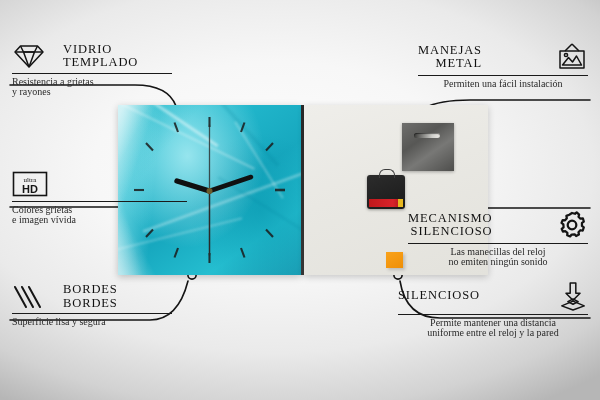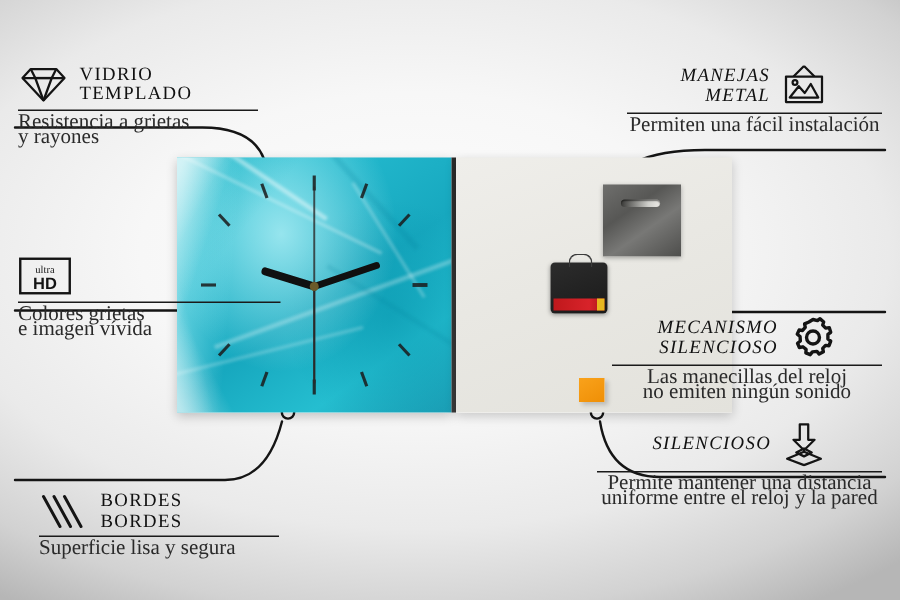--- a/index.html
+++ b/index.html
@@ -13,33 +13,33 @@
     background:
       radial-gradient(ellipse 80% 70% at 46% 42%, #fdfdfd 0%, #f7f7f7 38%, #eaeaea 66%, #d2d2d2 86%, #b6b6b6 100%);
     overflow:hidden;
   }
 
   
   #connectors{position:absolute;left:0;top:0;width:600px;height:400px;}
 
   
   .feat{position:absolute;}
-  .feat .headrow{display:flex;align-items:center;gap:7px;}
+  .feat .headrow{display:flex;align-items:center;gap:17px;}
   .feat.left .headrow{justify-content:flex-start;}
-  .feat.right .headrow{justify-content:center;font-style:italic;}
+  .feat.right .headrow{justify-content:space-between;}
   .titlewrap{display:flex;flex-direction:column;}
   .feat.left .titlewrap{align-items:flex-start;}
   .feat.right .titlewrap{align-items:flex-end;}
   .t-line{
     font-size:12.5px;letter-spacing:.9px;color:#111;
     line-height:13.5px;font-weight:400;white-space:nowrap;
   }
   .rule{height:1.4px;background:#1a1a1a;margin-top:2.5px;}
   .desc{
-    font-size:14px;color:#2a2a2a;line-height:10.6px;
+    font-size:10px;color:#2a2a2a;line-height:10.6px;
     margin-top:3px;white-space:nowrap;
   }
   .feat.right .desc{text-align:center;}
   .icon{flex:0 0 auto;display:block;}
 
   
   #product{position:absolute;left:118px;top:105px;width:370px;height:170px;}
   .panel{position:absolute;top:0;height:170px;box-sizing:border-box;}
 
   #front{
@@ -213,21 +213,21 @@
         <text x="18" y="22.5" text-anchor="middle" font-family="Liberation Sans, sans-serif" font-size="11" font-weight="bold" fill="#141414">HD</text>
       </svg>
     </div>
     <div class="rule" style="width:175px;"></div>
     <div class="desc">
       <div>Colores grietas</div>
       <div>e imagen vívida</div>
     </div>
   </div>
 
-  <div class="feat left" style="left:26px;top:283px;width:160px;margin-top:44px;">
+  <div class="feat left" style="left:12px;top:283px;width:160px;">
     <div class="headrow">
       <svg class="icon" width="34" height="26" viewBox="0 0 34 26" xmlns="http://www.w3.org/2000/svg">
         <g stroke="#141414" stroke-width="2" stroke-linecap="round">
           <line x1="3" y1="3" x2="14" y2="23"></line>
           <line x1="10" y1="3" x2="21" y2="23"></line>
           <line x1="17" y1="3" x2="28" y2="23"></line>
         </g>
       </svg>
       <div class="titlewrap">
         <div class="t-line">BORDES</div>

